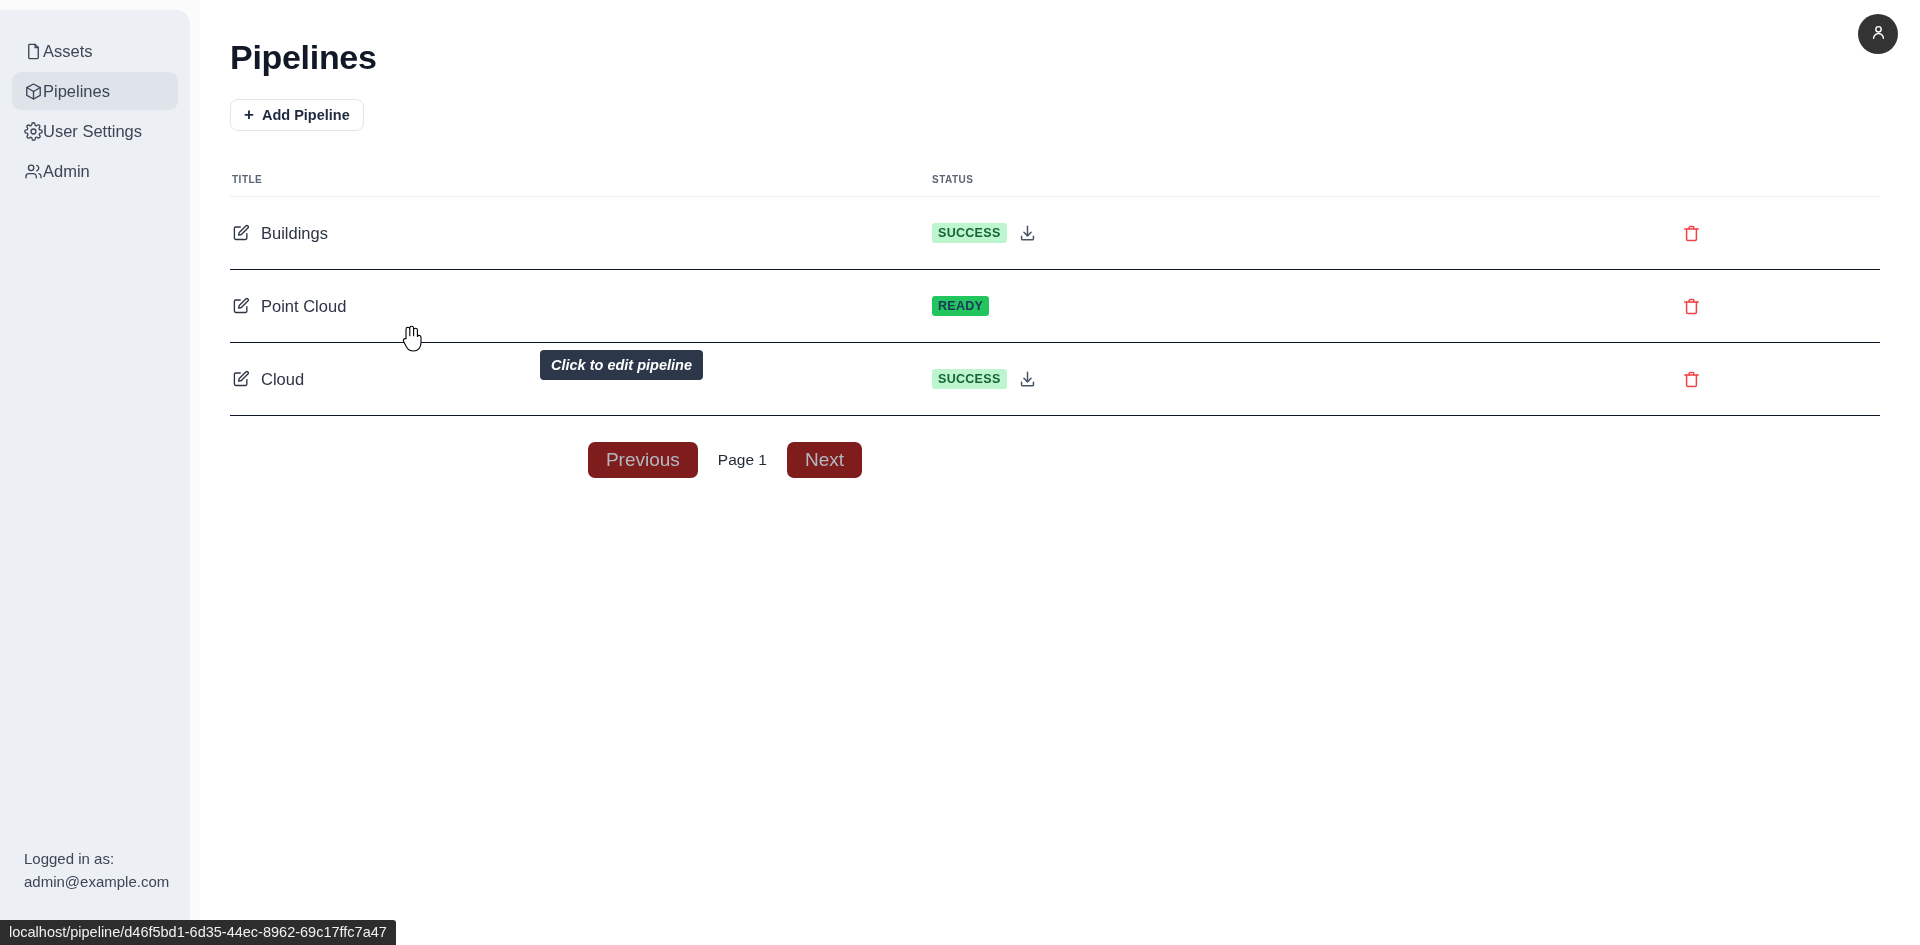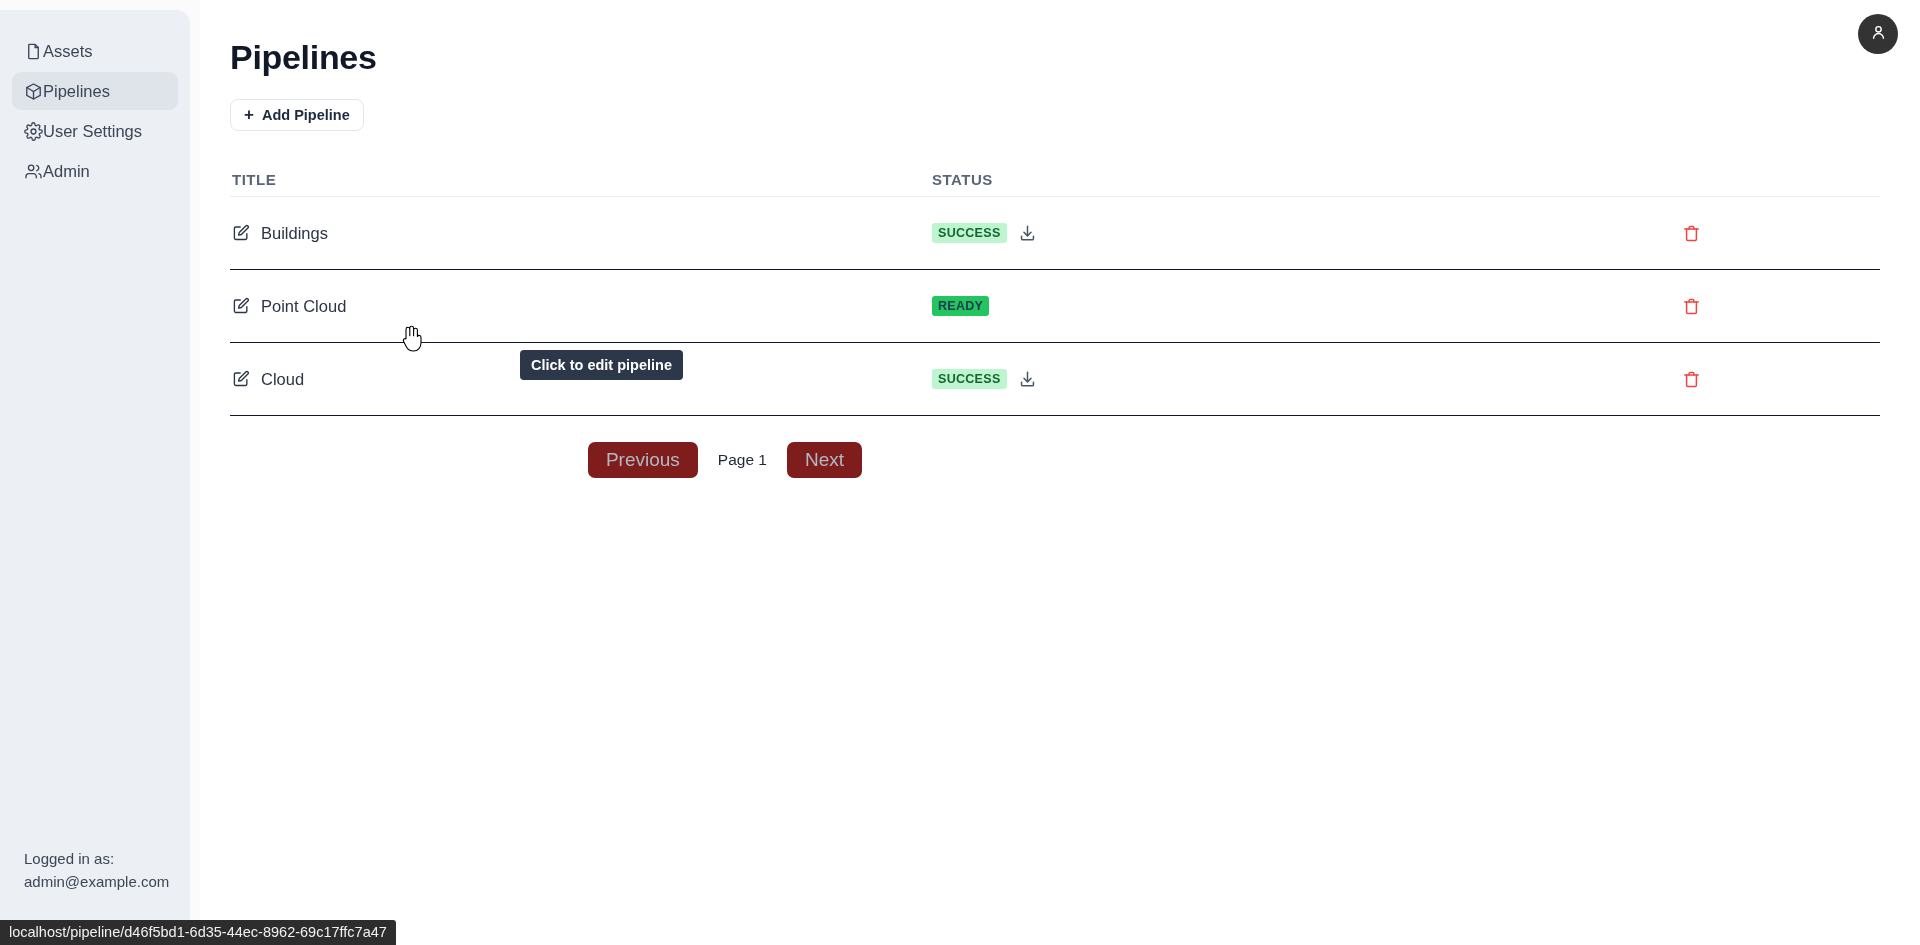--- a/index.html
+++ b/index.html
@@ -125,21 +125,21 @@
     width: 100%;
   }
   .thead {
     display: flex;
     align-items: center;
     height: 34px;
     padding: 0 0 0 2px;
     border-bottom: 1px solid #edeef1;
   }
   .th {
-    font-size: 15px;
+    font-size: 10px;
     font-weight: bold;
     letter-spacing: 0.5px;
     color: #5a6576;
     text-transform: uppercase;
   }
   .col-title  { flex: 0 0 700px; }
   .col-status { flex: 1 1 auto; }
   .col-action { flex: 0 0 250px; }
 
   .row {
@@ -252,30 +252,31 @@
     display: flex;
     align-items: center;
     justify-content: center;
     color: #ffffff;
     cursor: pointer;
   }
 
   
   .tooltip {
     position: absolute;
-    left: 520px;
+    left: 540px;
     top: 350px;
     background: #2c3749;
     color: #ffffff;
     font-size: 14.5px;
     font-weight: bold;
     padding: 7px 11px;
     border-radius: 4px;
     white-space: nowrap;
     pointer-events: none;
+    font-style: italic;
   }
 
   
   .cursor {
     position: absolute;
     left: 399px;
     top: 324px;
     width: 26px;
     height: 30px;
     pointer-events: none;

